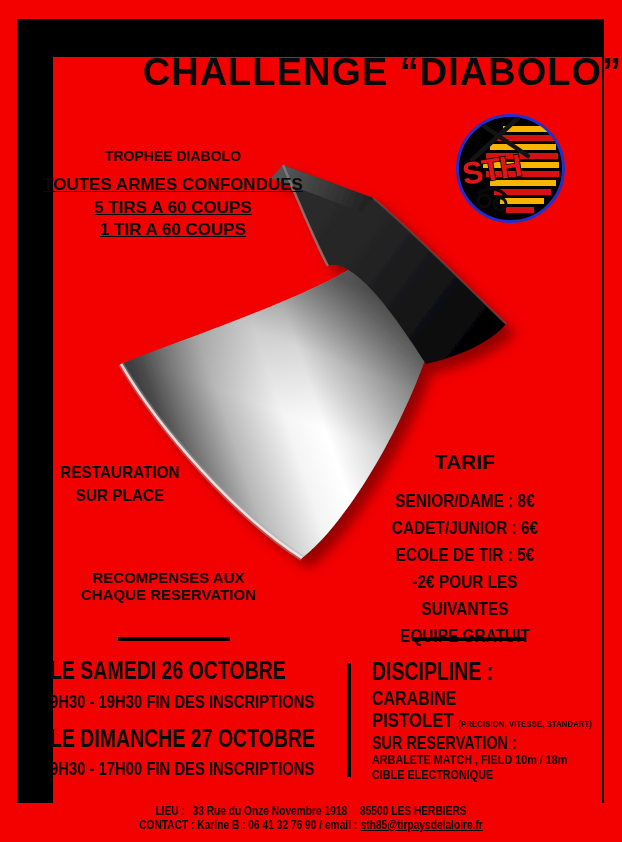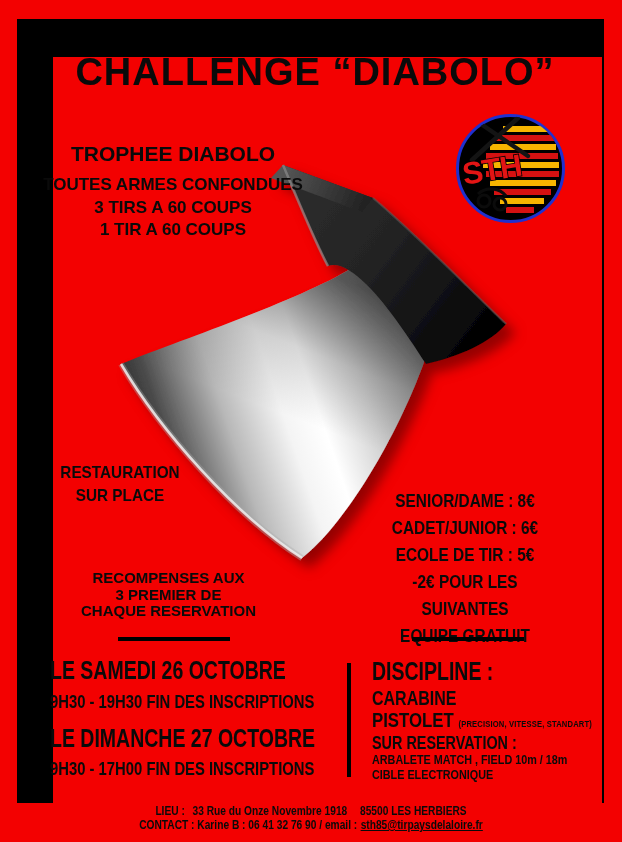--- a/index.html
+++ b/index.html
@@ -9,23 +9,23 @@
   }
   .frame{position:absolute;left:17px;top:19px;width:587px;height:784px;background:#000;}
   .inner{position:absolute;left:36px;top:38px;width:549px;height:751px;background:#f30101;}
   .t{position:absolute;font-weight:bold;color:#0a0a0a;white-space:nowrap;}
   .ctr{text-align:center;white-space:normal;}
   .sx78{transform:scaleX(.78);transform-origin:0 50%;}
   .sx80{transform:scaleX(.80);transform-origin:0 50%;}
   .sx85c{transform:scaleX(.85);transform-origin:50% 50%;}
   .sx88c{transform:scaleX(.88);transform-origin:50% 50%;}
   .sx90c{transform:scaleX(.90);transform-origin:50% 50%;}
-  #title{left:0;right:0;top:51px;font-size:38px;letter-spacing:1px;text-align:center;padding-left:8px;}
-  #trophy-h{left:38px;width:270px;top:142px;font-size:21px;}
-  #trophy-lines{left:33px;width:280px;top:174px;font-size:17px;line-height:22.5px;}
+  #title{left:0;right:0;top:51px;font-size:38px;letter-spacing:1px;text-align:right;padding-left:8px;}
+  #trophy-h{left:38px;width:270px;top:148px;font-size:14px;}
+  #trophy-lines{left:33px;width:280px;top:174px;font-size:17px;line-height:22.5px;text-decoration:underline;}
   #resto{left:40px;width:160px;top:461px;font-size:17px;line-height:23px;}
   #tarif-h{left:385px;width:160px;top:450px;font-size:21px;}
   #tarif-lines{left:355px;width:220px;top:488px;font-size:17.5px;line-height:27px;}
   #recomp{left:66px;width:205px;top:570px;font-size:15px;line-height:16.5px;}
   .divider{position:absolute;height:4px;background:#000;}
   #div-left{left:118px;top:637px;width:112px;}
   #div-right{left:412px;top:637px;width:112px;}
   #div-vert{position:absolute;left:347px;top:663px;width:4px;height:114px;background:#000;}
   #day1{left:50px;top:656px;font-size:25px;}
   #day1h{left:50px;top:691px;font-size:19px;}
@@ -128,40 +128,40 @@
       </g>
     </g>
     <text x="14" y="74" font-size="31" font-weight="bold" fill="#e31414" stroke="#000" stroke-width="1.6" style="paint-order:stroke" transform="rotate(-9 45 62)" letter-spacing="-1">STH</text>
   </svg>
 
   <div id="title" class="t">CHALLENGE “DIABOLO”</div>
 
   <div id="trophy-h" class="t ctr">TROPHEE DIABOLO</div>
   <div id="trophy-lines" class="t ctr">
     <div>TOUTES ARMES CONFONDUES</div>
-    <div>3 TIRS A 60 COUPS</div>
+    <div>5 TIRS A 60 COUPS</div>
     <div>1 TIR A 60 COUPS</div>
   </div>
 
   <div id="resto" class="t ctr sx90c">
     <div>RESTAURATION</div>
     <div>SUR PLACE</div>
   </div>
 
+  <div id="tarif-h" class="t ctr">TARIF</div>
   <div id="tarif-lines" class="t ctr sx88c">
     <div>SENIOR/DAME : 8€</div>
     <div>CADET/JUNIOR : 6€</div>
     <div>ECOLE DE TIR : 5€</div>
     <div>-2€ POUR LES SUIVANTES</div>
     <div>EQUIPE GRATUIT</div>
   </div>
 
   <div id="recomp" class="t ctr">
     <div>RECOMPENSES AUX</div>
-    <div>3 PREMIER DE</div>
     <div>CHAQUE RESERVATION</div>
   </div>
 
   <div id="div-left" class="divider"></div>
   <div id="div-right" class="divider"></div>
   <div id="div-vert"></div>
 
   <div id="day1" class="t sx78">LE SAMEDI 26 OCTOBRE</div>
   <div id="day1h" class="t sx78">9H30 - 19H30 FIN DES INSCRIPTIONS</div>
   <div id="day2" class="t sx78">LE DIMANCHE 27 OCTOBRE</div>

